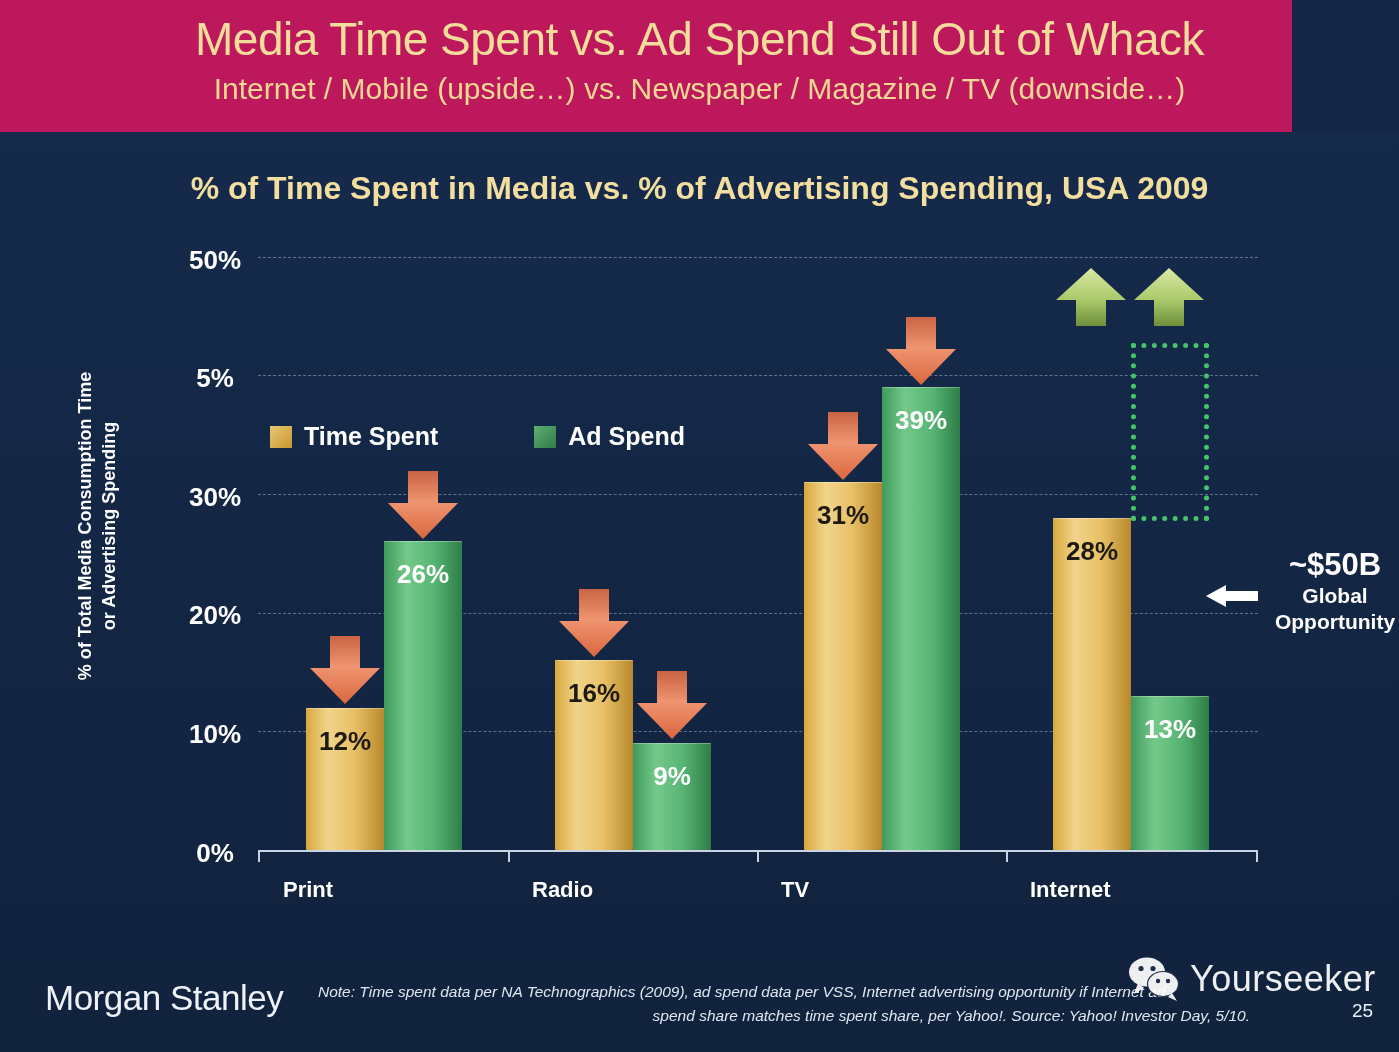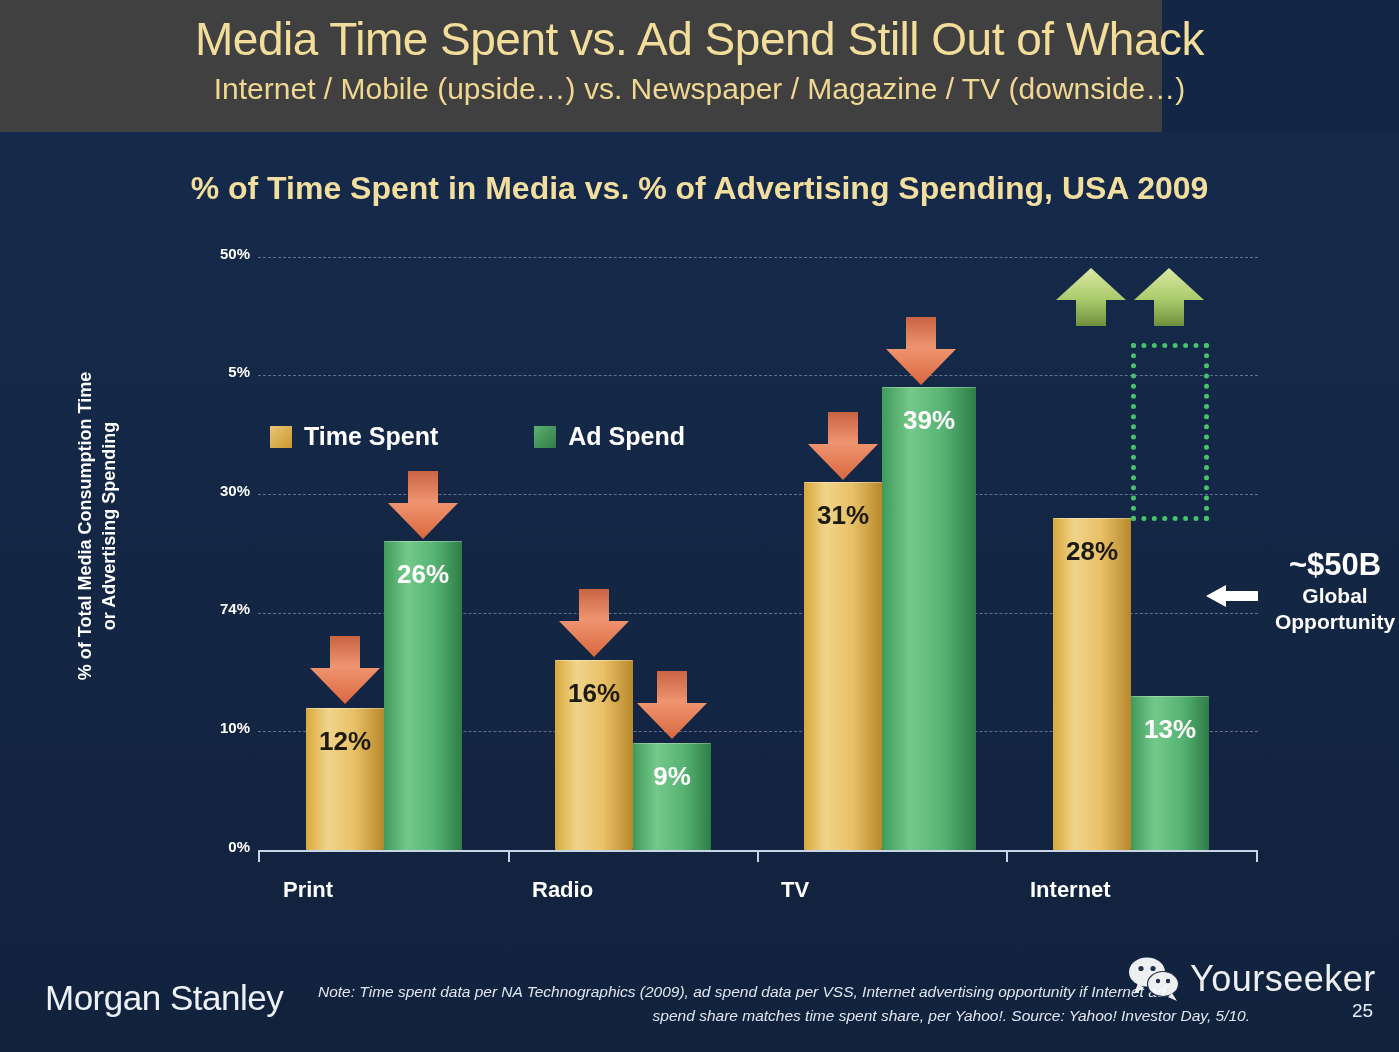--- a/index.html
+++ b/index.html
@@ -5,22 +5,22 @@
   html,body{margin:0;padding:0;}
   body{
     width:1399px;height:1052px;
     background:#132645;
     font-family:"Liberation Sans", sans-serif;
     overflow:hidden;
     position:relative;
   }
   
   .header-band{
-    position:absolute;left:0;top:0;width:1162px;height:132px;
-    background:#404040;
+    position:absolute;left:0;top:0;width:1292px;height:132px;
+    background:#be185d;
     box-sizing:border-box;
   }
   .deck-title{
     position:absolute;left:0;top:12px;width:1399px;
     text-align:center;
     color:#f3dd9a;
     font-size:46px;font-weight:400;letter-spacing:-0.5px;
     white-space:nowrap;
   }
   .deck-subtitle{
@@ -63,22 +63,22 @@
     left:258px;top:125px;
     width:1000px;height:593px;
   }
   .gridline{
     position:absolute;left:0;width:1000px;height:0;
     border-top:1px dashed rgba(190,205,225,0.45);
   }
   .ytick{
     position:absolute;
     right:1268px;            
-    color:#ffffff;font-size:15px;font-weight:bold;
-    text-align:right;width:70px;
+    color:#ffffff;font-size:26px;font-weight:bold;
+    text-align:center;width:70px;
   }
   .axis-line{
     position:absolute;left:258px;top:718px;width:1000px;height:2px;
     background:#c9d4e4;
   }
   .axis-cap{
     position:absolute;width:2px;height:12px;background:#c9d4e4;top:718px;
   }
 
   
@@ -199,21 +199,21 @@
     </div>
     <div class="legend-item">
       <span class="legend-swatch green"></span>
       <span class="legend-text">Ad Spend</span>
     </div>
   </div>
 
   <div class="ytick" style="left:180px;top:113px;right:auto;">50%</div>
   <div class="ytick" style="left:180px;top:231px;right:auto;">5%</div>
   <div class="ytick" style="left:180px;top:350px;right:auto;">30%</div>
-  <div class="ytick" style="left:180px;top:468px;right:auto;">74%</div>
+  <div class="ytick" style="left:180px;top:468px;right:auto;">20%</div>
   <div class="ytick" style="left:180px;top:587px;right:auto;">10%</div>
   <div class="ytick" style="left:180px;top:706px;right:auto;">0%</div>
 
   <div class="plot">
     <div class="gridline" style="top:0px;"></div>
     <div class="gridline" style="top:118px;"></div>
     <div class="gridline" style="top:237px;"></div>
     <div class="gridline" style="top:356px;"></div>
     <div class="gridline" style="top:474px;"></div>
 
@@ -246,21 +246,21 @@
     <svg class="arrow-down" style="left:299px;top:330px;" viewBox="0 0 74 72">
       <polygon points="22,2 52,2 52,34 72,34 37,70 2,34 22,34" fill="url(#dg1)"></polygon>
     </svg>
     <svg class="arrow-down" style="left:377px;top:412px;" viewBox="0 0 74 72">
       <polygon points="22,2 52,2 52,34 72,34 37,70 2,34 22,34" fill="url(#dg1)"></polygon>
     </svg>
 
     <div class="bar gold" style="left:546px;height:368px;">
       <span class="bar-label">31%</span>
     </div>
-    <div class="bar green" style="left:624px;height:463px;padding-left:16px;">
+    <div class="bar green" style="left:624px;height:463px;">
       <span class="bar-label">39%</span>
     </div>
     <svg class="arrow-down" style="left:548px;top:153px;" viewBox="0 0 74 72">
       <polygon points="22,2 52,2 52,34 72,34 37,70 2,34 22,34" fill="url(#dg1)"></polygon>
     </svg>
     <svg class="arrow-down" style="left:626px;top:58px;" viewBox="0 0 74 72">
       <polygon points="22,2 52,2 52,34 72,34 37,70 2,34 22,34" fill="url(#dg1)"></polygon>
     </svg>
 
     <div class="bar gold" style="left:795px;height:332px;">

